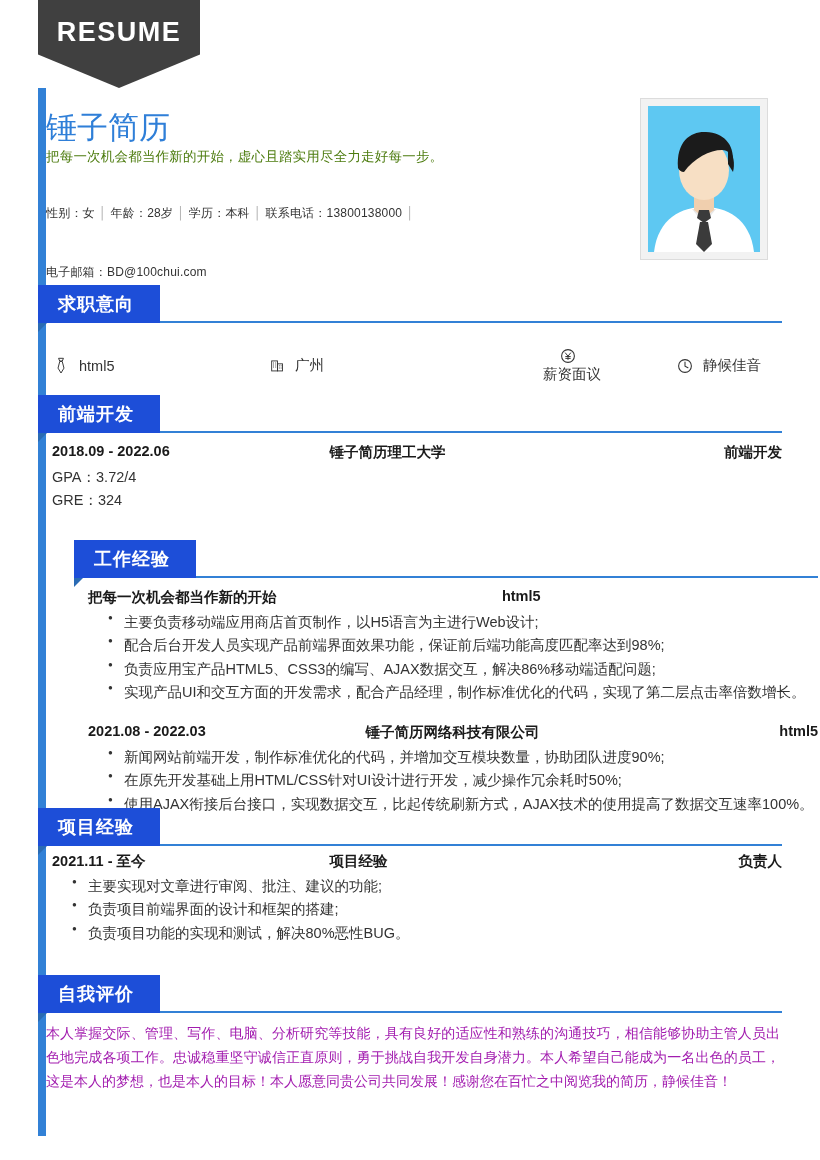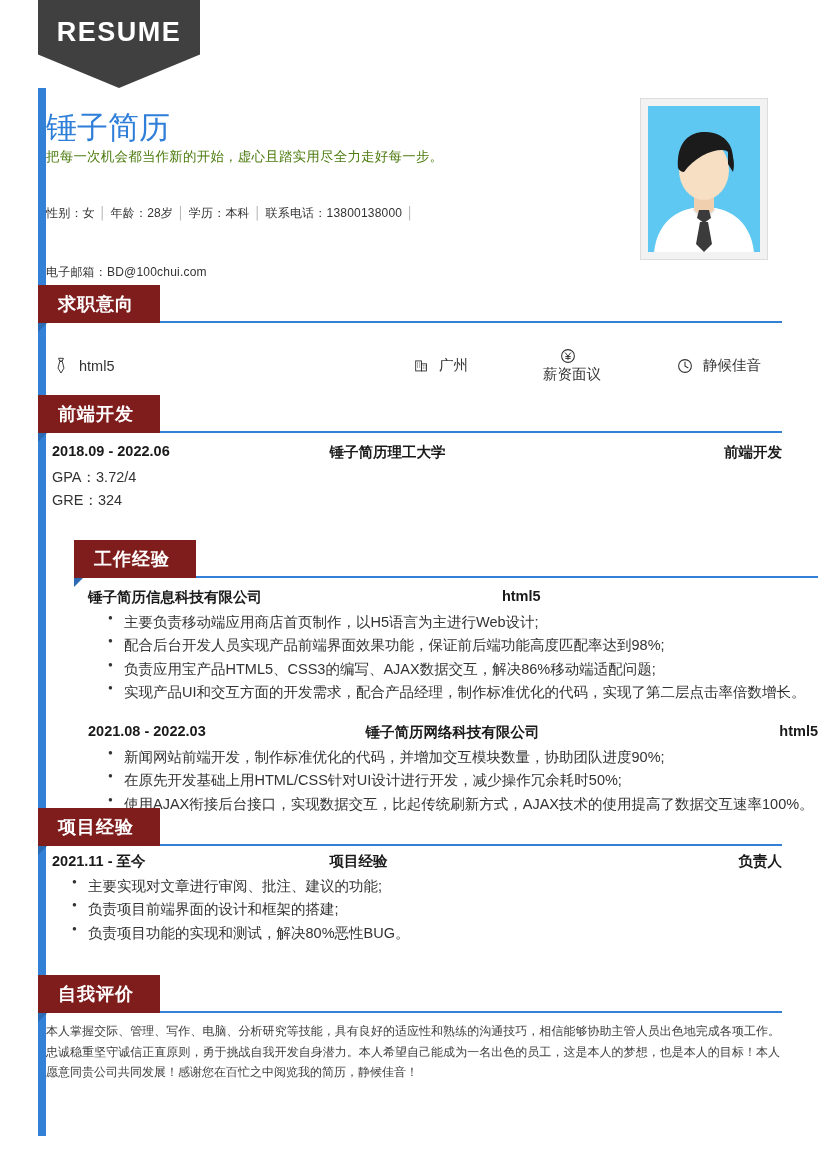--- a/index.html
+++ b/index.html
@@ -115,21 +115,21 @@
   .sec-head {
     position: relative;
     height: 38px;
   }
   .sec-tab {
     position: absolute;
     left: 0;
     top: 0;
     height: 38px;
     min-width: 122px;
-    background: #7f1d1d;
+    background: #1d4ed8;
     color: #ffffff;
     font-size: 18px;
     font-weight: bold;
     display: flex;
     align-items: center;
     padding: 0 22px 0 20px;
     box-sizing: border-box;
     letter-spacing: 1px;
   }
   .sec-fold {
@@ -169,21 +169,21 @@
   .intent-item .ic {
     margin-right: 9px;
     display: inline-flex;
     align-items: center;
     justify-content: center;
     width: 18px;
     height: 18px;
     color: #333333;
   }
   .intent-item:nth-child(1) { width: 216px; }
-  .intent-item:nth-child(2) { width: 200px; justify-content: flex-end; }
+  .intent-item:nth-child(2) { width: 200px; }
   .intent-item:nth-child(3) { width: 208px; flex-direction: column; }
 
   
   .entry { margin-bottom: 6px; }
   .entry-head {
     display: flex;
     font-weight: bold;
     font-size: 14.5px;
     color: #1a1a1a;
     margin-bottom: 4px;
@@ -214,22 +214,22 @@
     content: "●";
     position: absolute;
     left: 0;
     top: -1px;
     font-size: 8px;
     line-height: 1.9;
     color: #333333;
   }
 
   .para {
-    font-size: 12px;
-    color: #404040;
+    font-size: 14px;
+    color: #a21caf;
     line-height: 1.72;
     text-align: justify;
     padding-right: 2px;
   }
 </style>
 </head>
 <body>
 
 <div id="left-rail"></div>
 
@@ -359,21 +359,21 @@
     <div class="sec-rule"></div>
     <div class="sec-tab">
       <span>工作经验</span>
     </div>
     <div class="sec-fold"></div>
   </div>
   <div class="sec-body">
 
     <div class="entry">
       <div class="entry-head">
-        <span class="e-org">锤子简历信息科技有限公司</span>
+        <span class="e-org">把每一次机会都当作新的开始</span>
         <span class="e-role">html5</span>
       </div>
       <ul class="bullets">
         <li>主要负责移动端应用商店首页制作，以H5语言为主进行Web设计;</li>
         <li>配合后台开发人员实现产品前端界面效果功能，保证前后端功能高度匹配率达到98%;</li>
         <li>负责应用宝产品HTML5、CSS3的编写、AJAX数据交互，解决86%移动端适配问题;</li>
         <li>实现产品UI和交互方面的开发需求，配合产品经理，制作标准优化的代码，实现了第二层点击率倍数增长。</li>
       </ul>
     </div>
 

